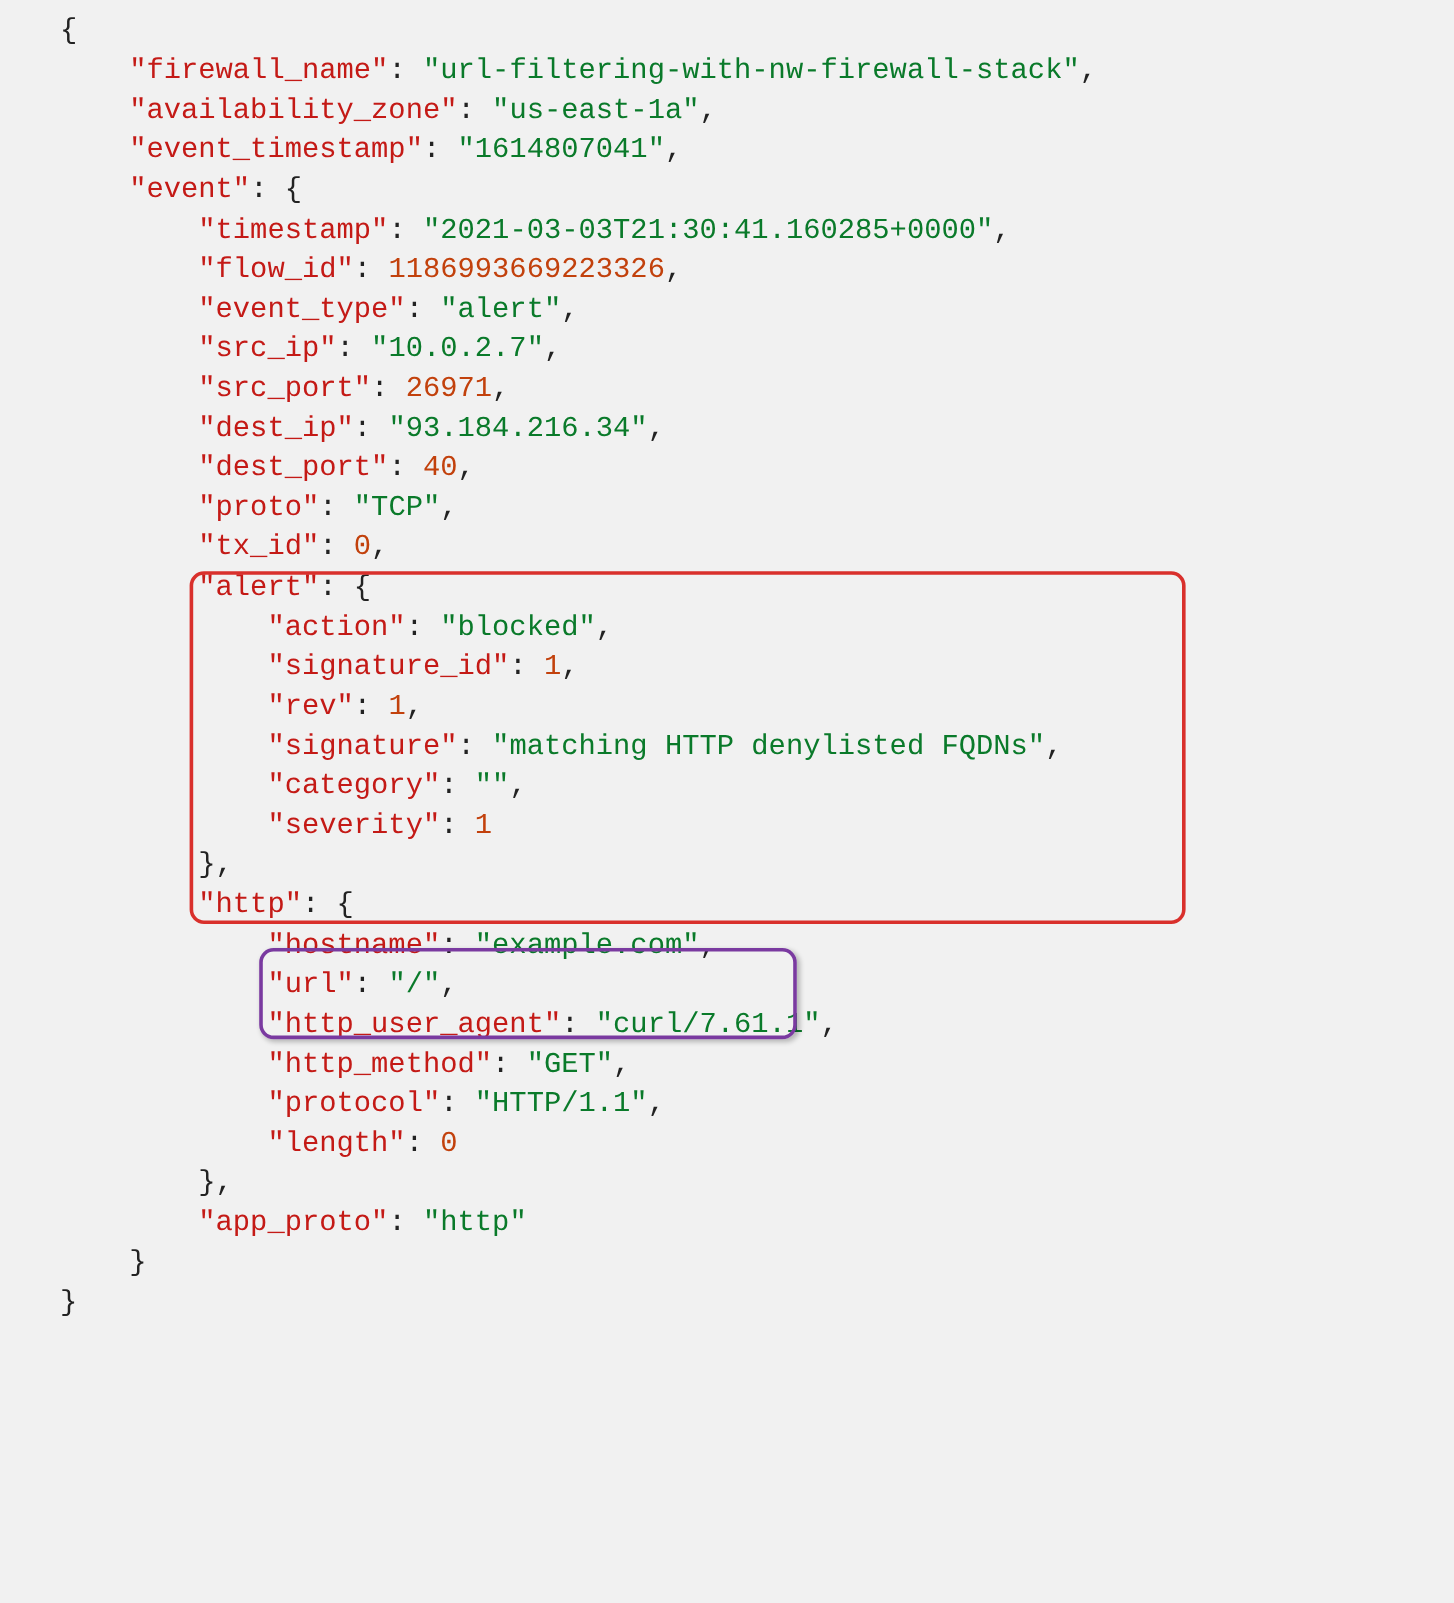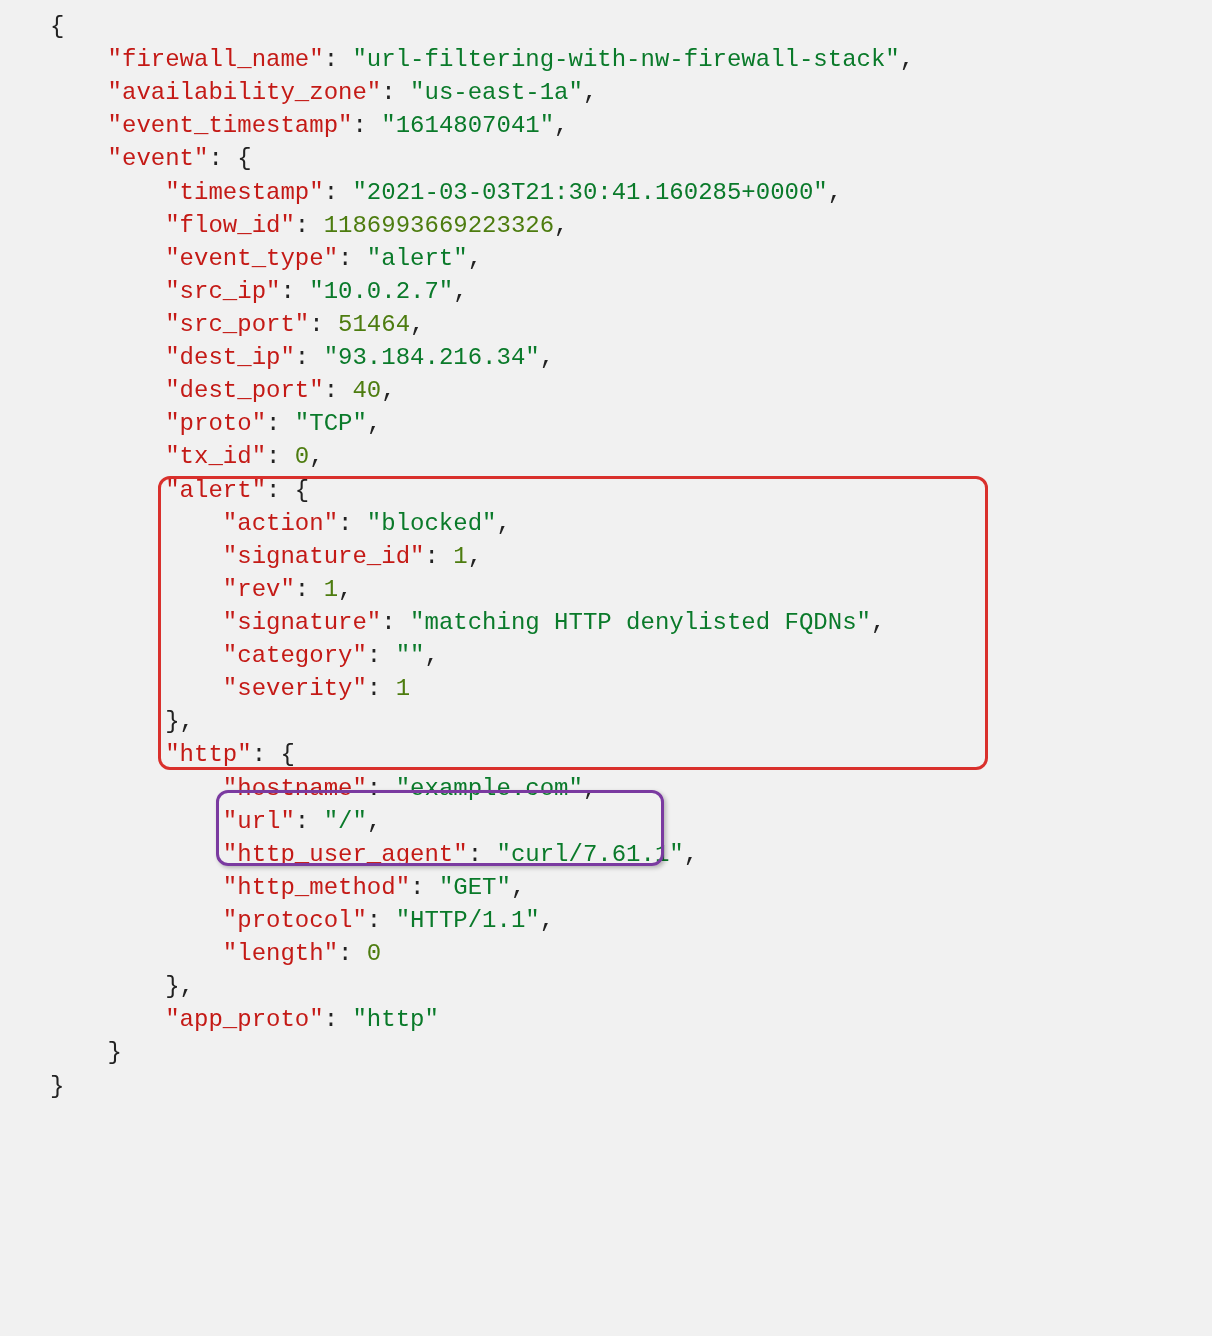--- a/index.html
+++ b/index.html
@@ -15,21 +15,21 @@
     font-family: "SFMono-Regular", Menlo, Consolas, "Liberation Mono", monospace;
     font-size: 24px;
     line-height: 1.38;
     white-space: pre;
     color: #222;
     position: relative;
   }
   .p { color: #222; }         
   .k { color: #c41a16; }      
   .s { color: #0a7a2a; }      
-  .n { color: #4d7c0f; }      
+  .n { color: #c2410c; }      
 
   
   .hl {
     position: absolute;
     border-radius: 12px;
     pointer-events: none;
   }
   .hl-red {
     border: 3px solid #d9302c;
   }
@@ -43,21 +43,21 @@
 
 <pre class="code"><span class="p">{</span>
     <span class="k">"firewall_name"</span><span class="p">: </span><span class="s">"url-filtering-with-nw-firewall-stack"</span><span class="p">,</span>
     <span class="k">"availability_zone"</span><span class="p">: </span><span class="s">"us-east-1a"</span><span class="p">,</span>
     <span class="k">"event_timestamp"</span><span class="p">: </span><span class="s">"1614807041"</span><span class="p">,</span>
     <span class="k">"event"</span><span class="p">: {</span>
         <span class="k">"timestamp"</span><span class="p">: </span><span class="s">"2021-03-03T21:30:41.160285+0000"</span><span class="p">,</span>
         <span class="k">"flow_id"</span><span class="p">: </span><span class="n">1186993669223326</span><span class="p">,</span>
         <span class="k">"event_type"</span><span class="p">: </span><span class="s">"alert"</span><span class="p">,</span>
         <span class="k">"src_ip"</span><span class="p">: </span><span class="s">"10.0.2.7"</span><span class="p">,</span>
-        <span class="k">"src_port"</span><span class="p">: </span><span class="n">51464</span><span class="p">,</span>
+        <span class="k">"src_port"</span><span class="p">: </span><span class="n">26971</span><span class="p">,</span>
         <span class="k">"dest_ip"</span><span class="p">: </span><span class="s">"93.184.216.34"</span><span class="p">,</span>
         <span class="k">"dest_port"</span><span class="p">: </span><span class="n">40</span><span class="p">,</span>
         <span class="k">"proto"</span><span class="p">: </span><span class="s">"TCP"</span><span class="p">,</span>
         <span class="k">"tx_id"</span><span class="p">: </span><span class="n">0</span><span class="p">,</span>
         <span class="k">"alert"</span><span class="p">: {</span>
             <span class="k">"action"</span><span class="p">: </span><span class="s">"blocked"</span><span class="p">,</span>
             <span class="k">"signature_id"</span><span class="p">: </span><span class="n">1</span><span class="p">,</span>
             <span class="k">"rev"</span><span class="p">: </span><span class="n">1</span><span class="p">,</span>
             <span class="k">"signature"</span><span class="p">: </span><span class="s">"matching HTTP denylisted FQDNs"</span><span class="p">,</span>
             <span class="k">"category"</span><span class="p">: </span><span class="s">""</span><span class="p">,</span>

